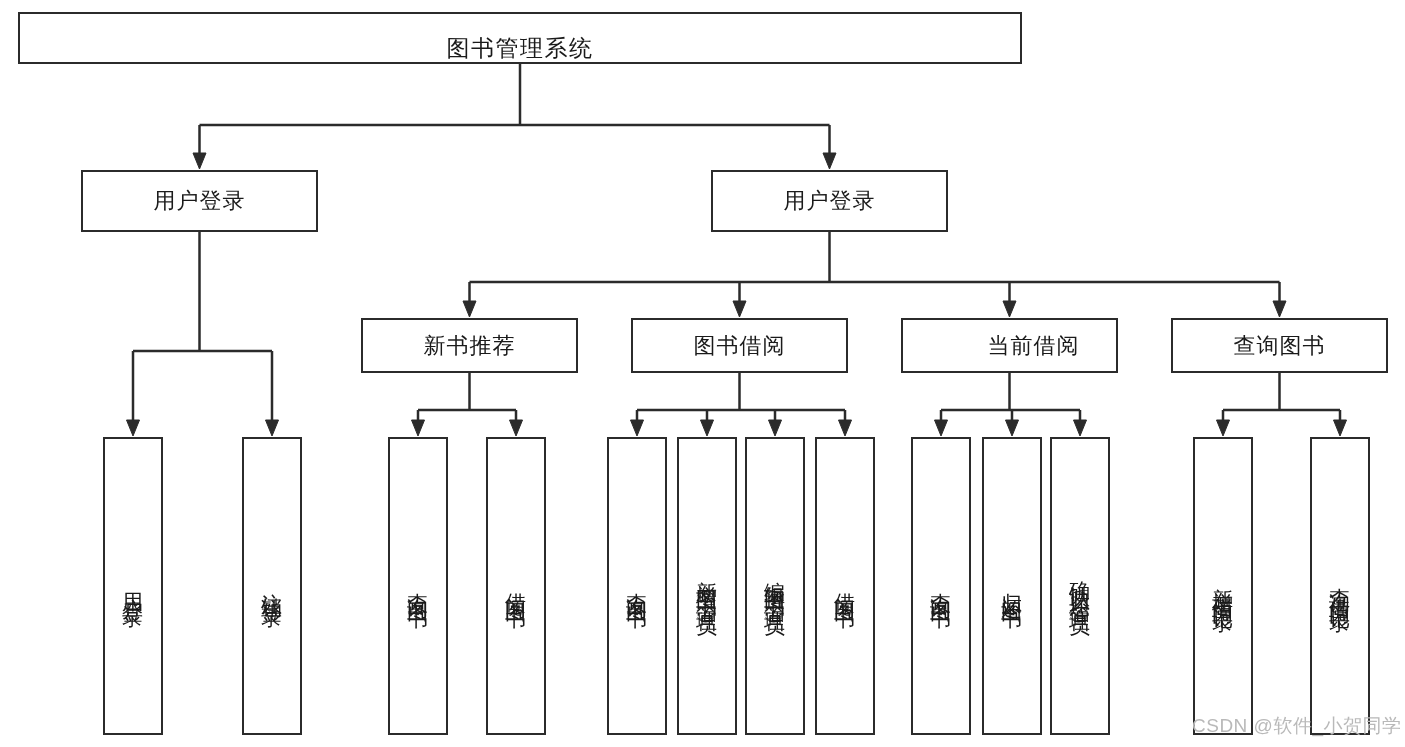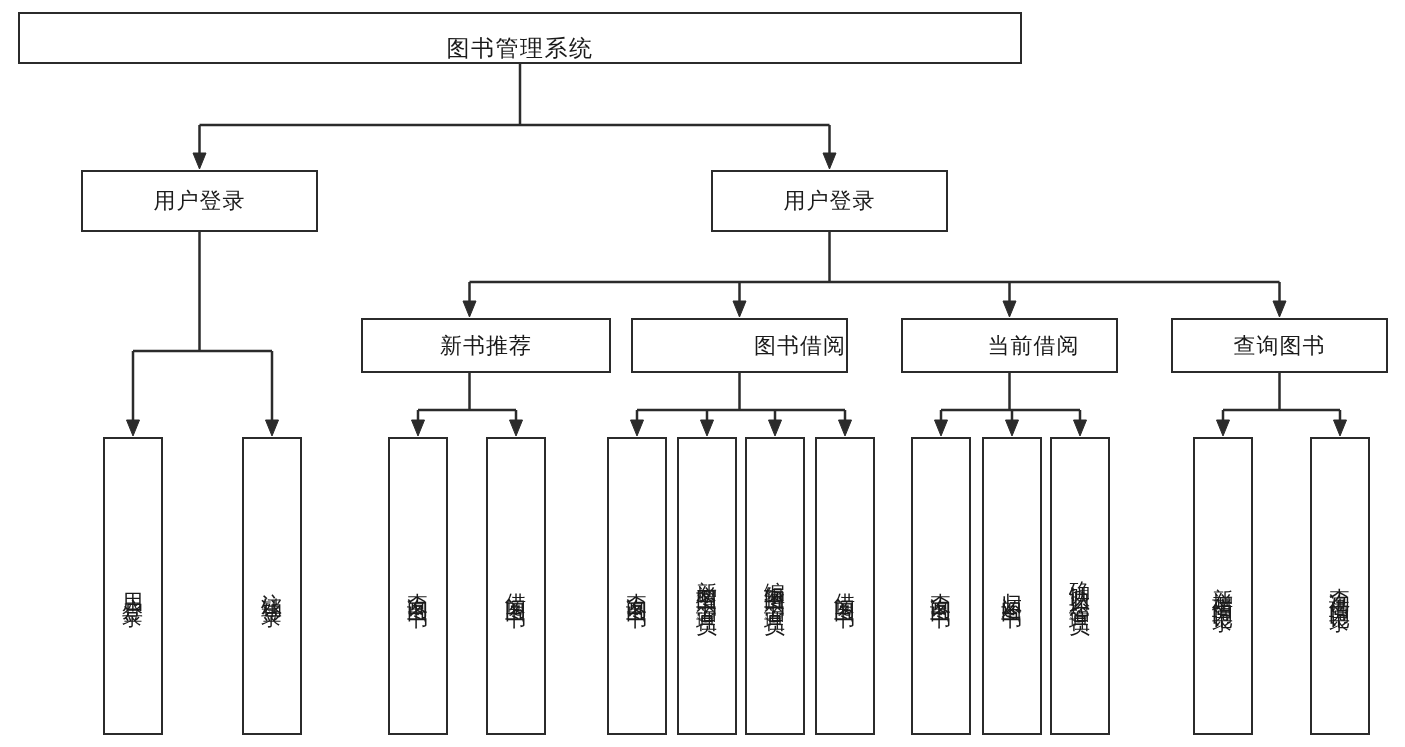--- a/index.html
+++ b/index.html
@@ -150,24 +150,24 @@
   <div id="nodes-layer">
       <div class="node h root" style="left: 18px; top: 12px; width: 1004px; height: 52px; align-items: flex-end;">
         <span class="lbl">图书管理系统</span>
       </div>
       <div class="node h" style="left: 81px; top: 170px; width: 237px; height: 62px;">
         <span class="lbl">用户登录</span>
       </div>
       <div class="node h" style="left: 711px; top: 170px; width: 237px; height: 62px;">
         <span class="lbl">用户登录</span>
       </div>
-      <div class="node h" style="left: 361px; top: 318px; width: 250px; height: 55px;">
+      <div class="node h" style="left: 361px; top: 318px; width: 217px; height: 55px;">
         <span class="lbl">新书推荐</span>
       </div>
-      <div class="node h" style="left: 631px; top: 318px; width: 217px; height: 55px; justify-content: flex-end;">
+      <div class="node h" style="left: 631px; top: 318px; width: 217px; height: 55px;">
         <span class="lbl">图书借阅</span>
       </div>
       <div class="node h" style="left: 901px; top: 318px; width: 217px; height: 55px; padding-left: 48px;">
         <span class="lbl">当前借阅</span>
       </div>
       <div class="node h" style="left: 1171px; top: 318px; width: 217px; height: 55px;">
         <span class="lbl">查询图书</span>
       </div>
       <div class="node v" style="left: 103px; top: 437px; width: 60px; height: 298px;">
         <span class="lbl">用户登录</span>
@@ -202,13 +202,14 @@
       <div class="node v" style="left: 1050px; top: 437px; width: 60px; height: 298px;">
         <span class="lbl">确认归还（管理员）</span>
       </div>
       <div class="node v" style="left: 1193px; top: 437px; width: 60px; height: 298px;">
         <span class="lbl">新增借阅记录</span>
       </div>
       <div class="node v" style="left: 1310px; top: 437px; width: 60px; height: 298px;">
         <span class="lbl">查询借阅记录</span>
       </div>
     </div>
+  <div class="watermark" style="left: 1192px; top: 713px;">CSDN @软件_小贺同学</div>
 </div>
 
 </body></html>

